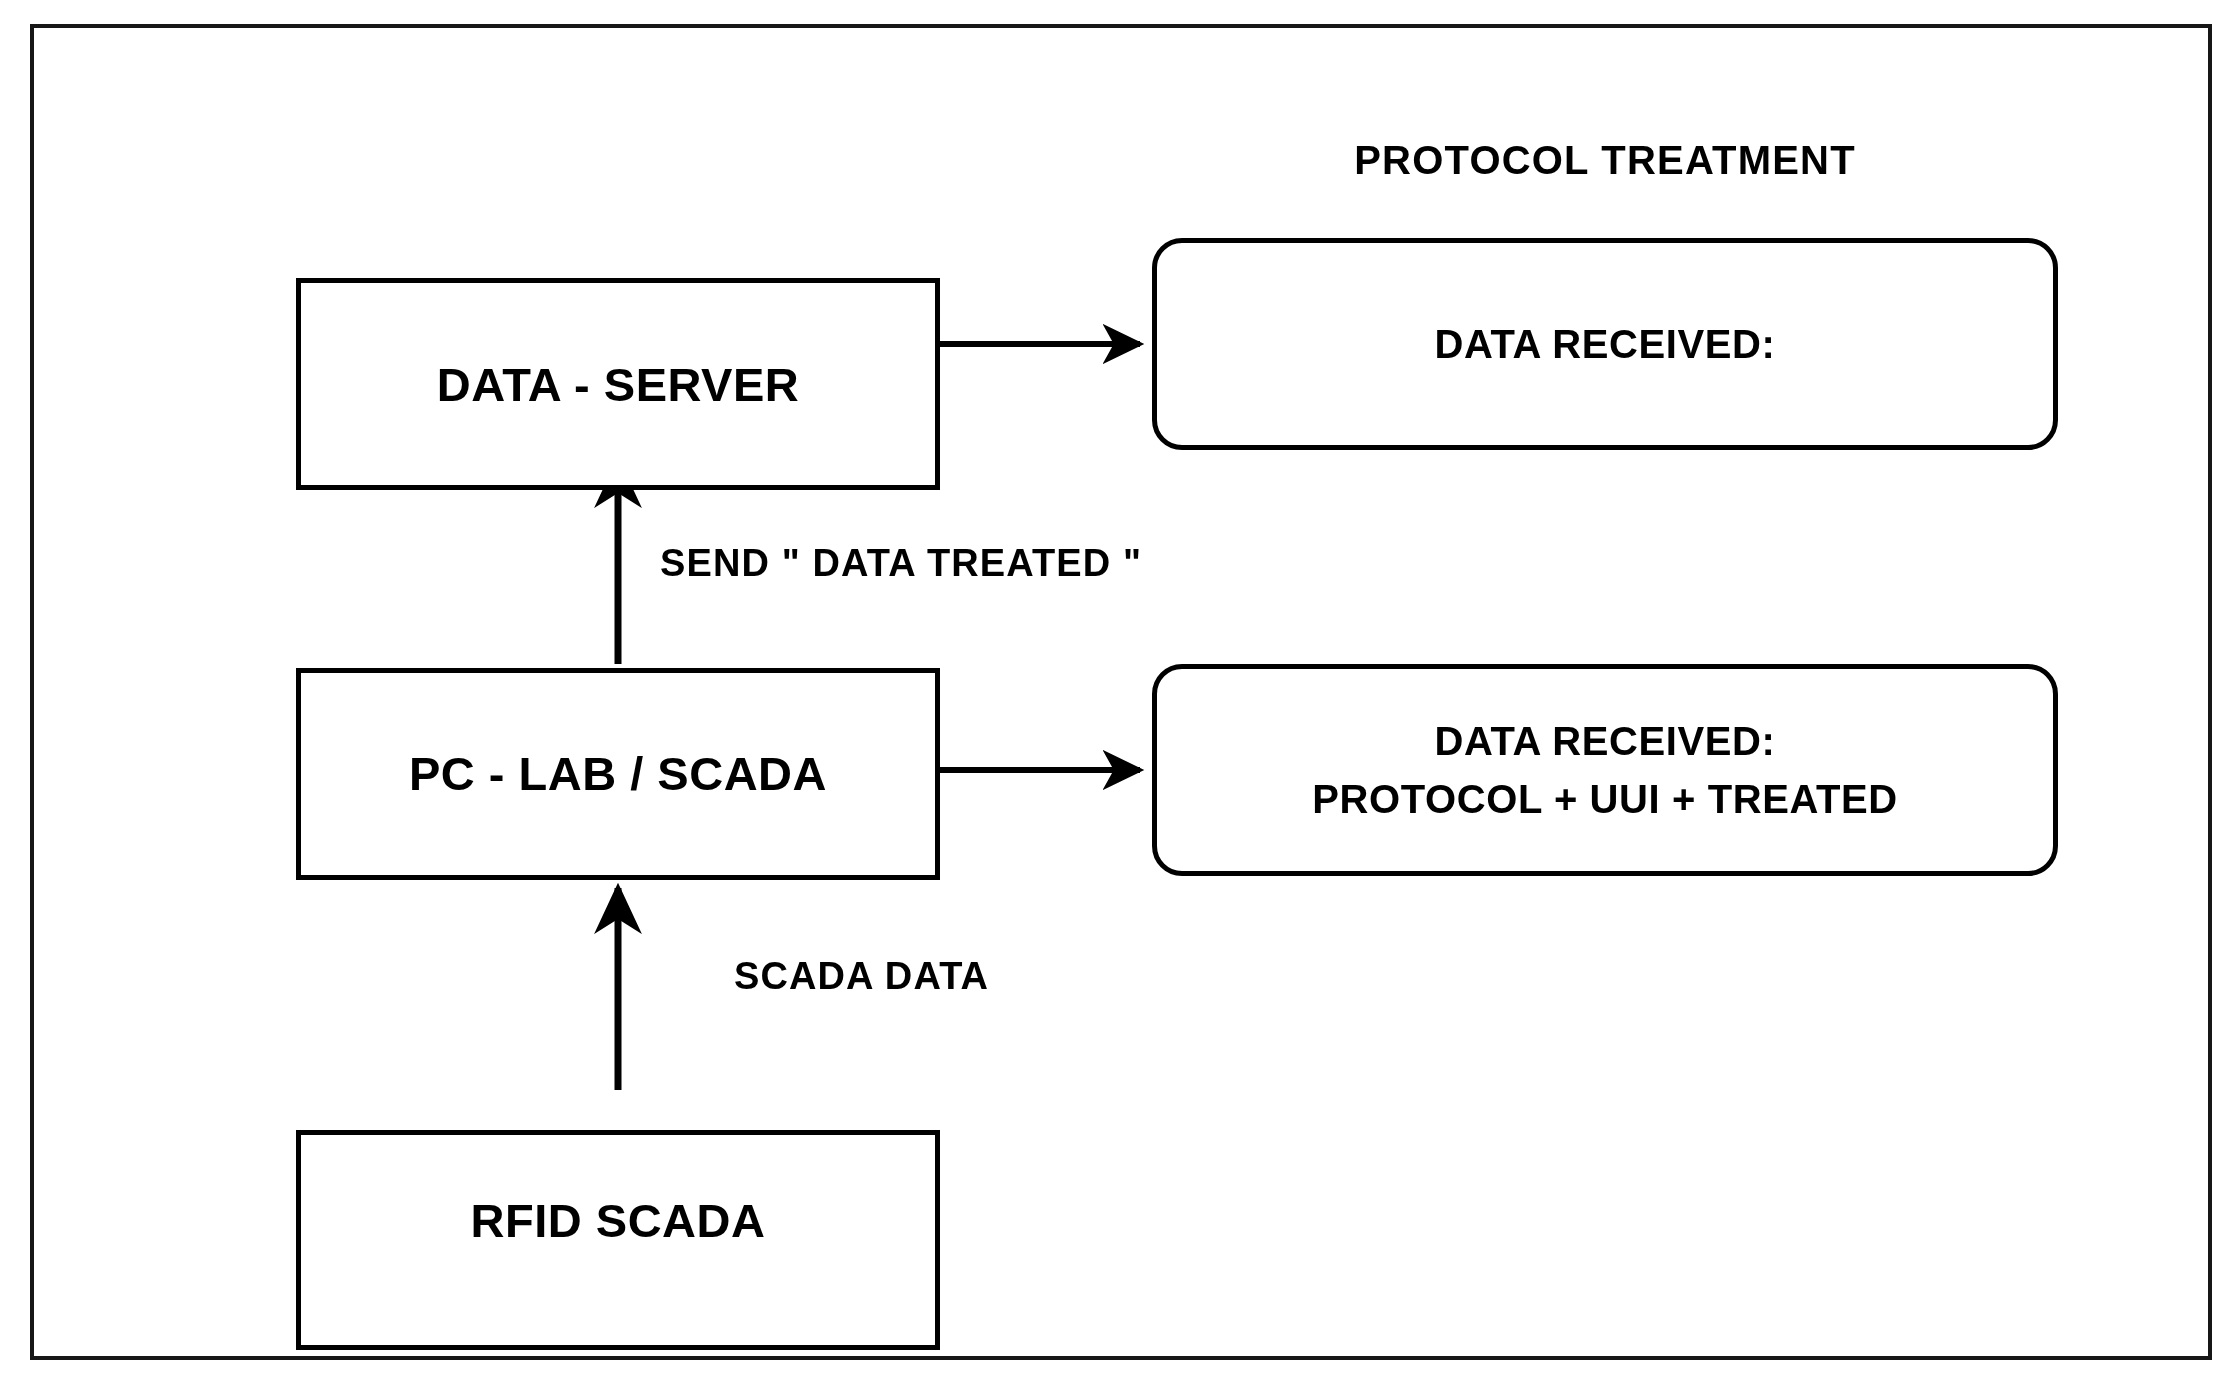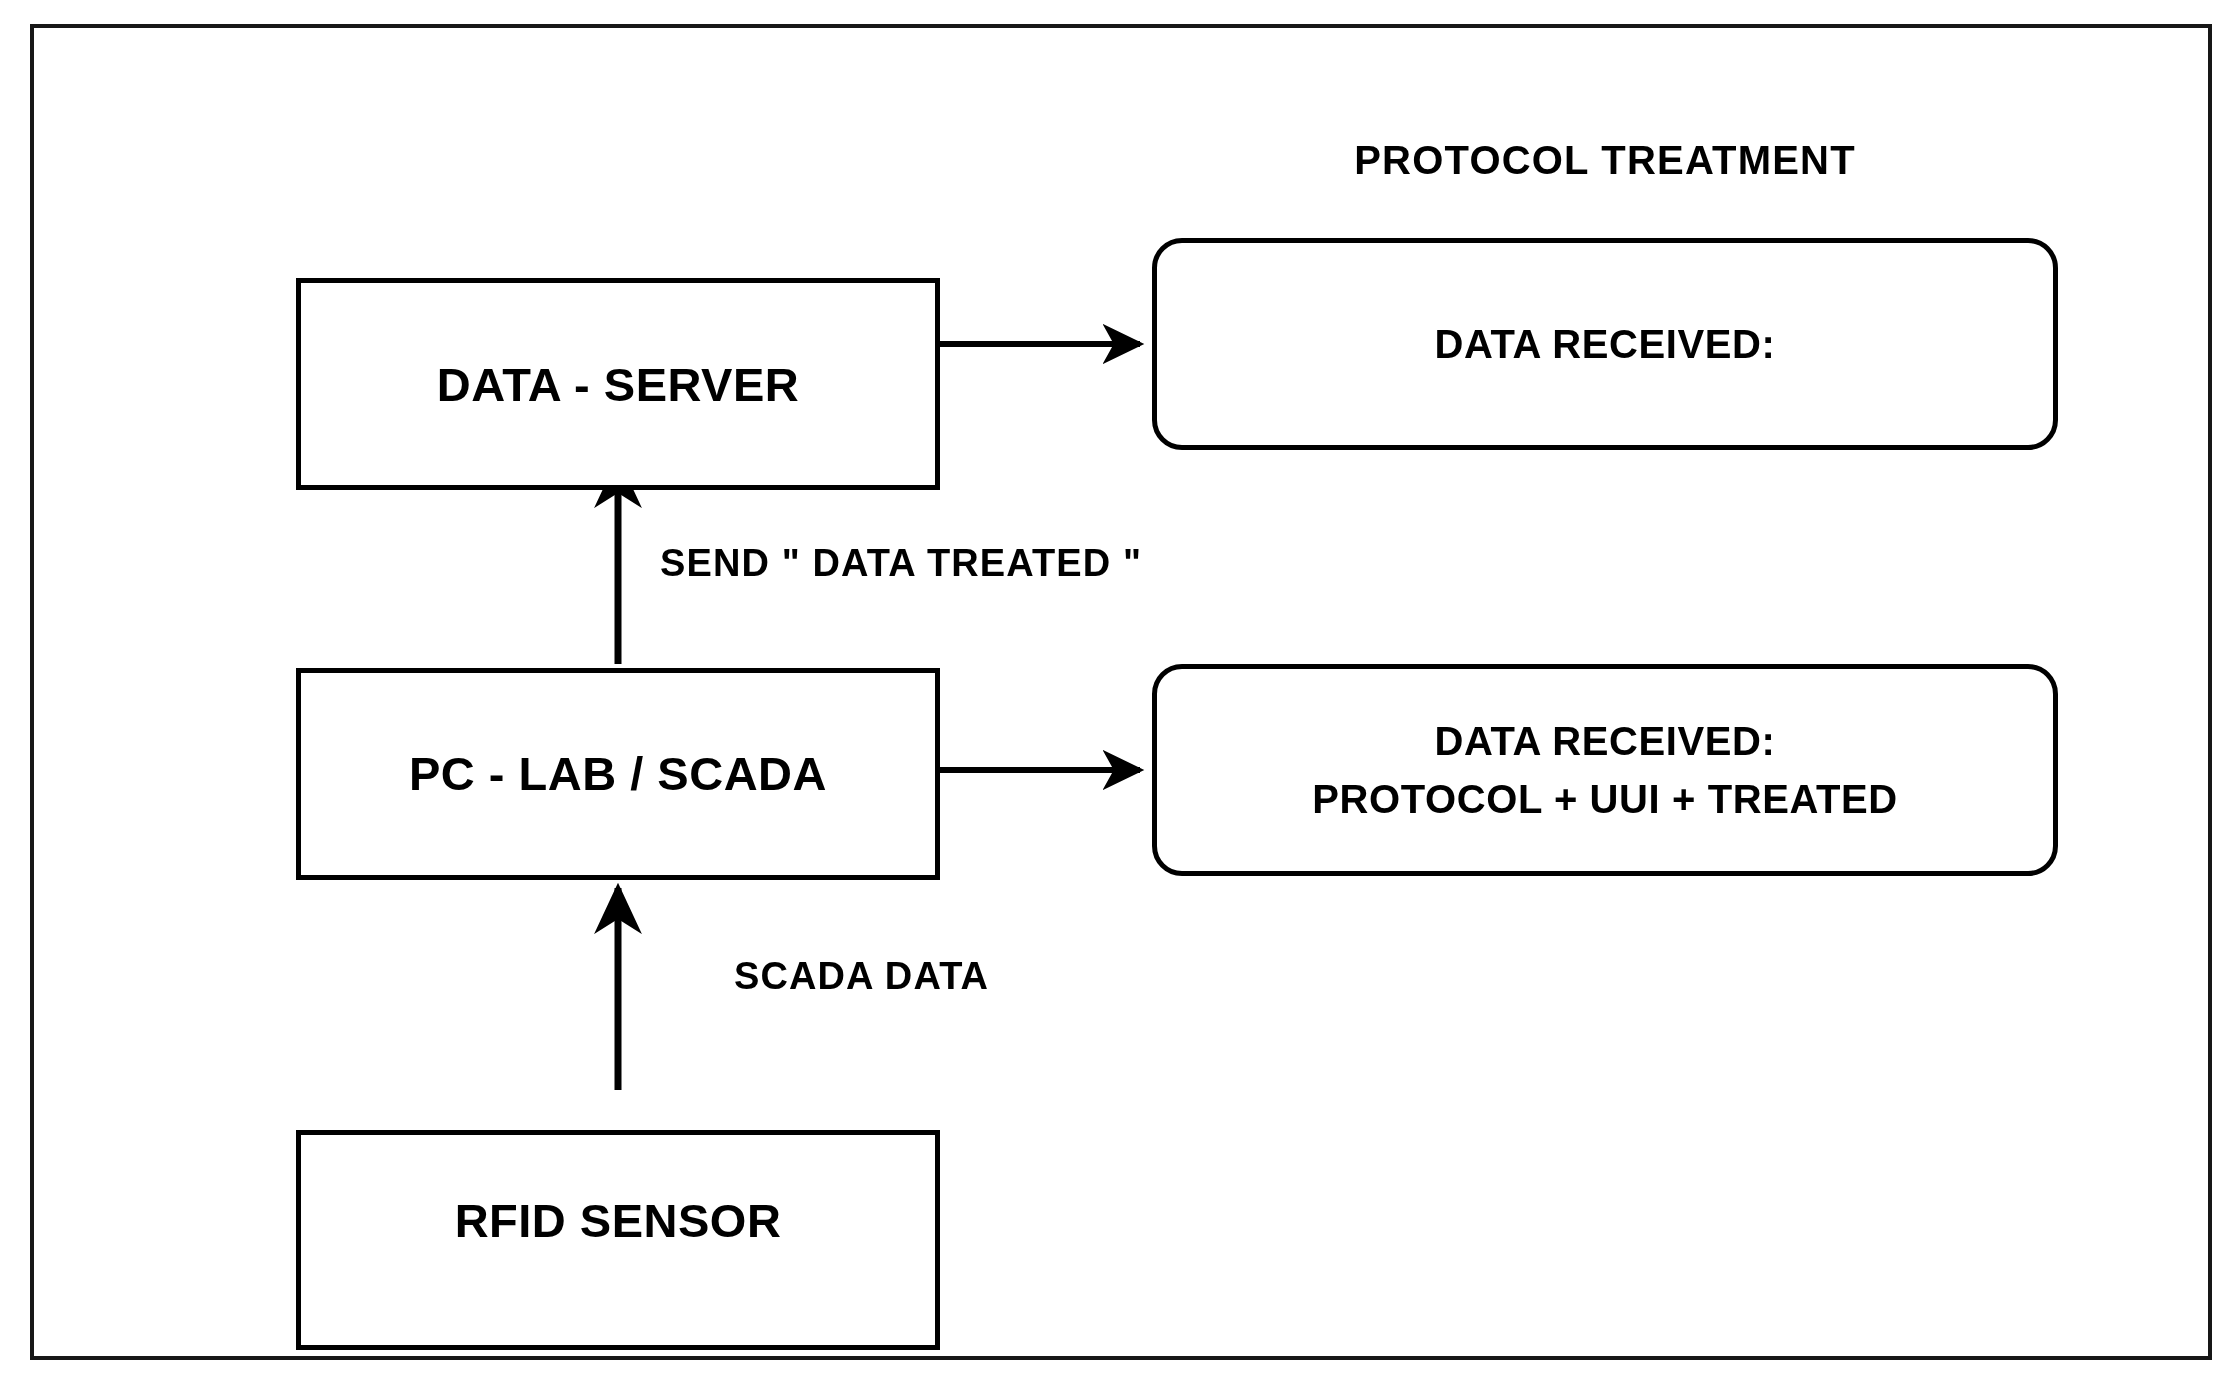--- a/index.html
+++ b/index.html
@@ -172,20 +172,20 @@
       <span class="node-line">PC - LAB / SCADA</span>
     </div>
   </div>
 
   <div class="node node-round" id="node-data-received-mid">
     <span class="node-line">DATA RECEIVED:</span>
     <span class="node-line">PROTOCOL + UUI + TREATED</span>
   </div>
 
   <div class="node node-rect" id="node-rfid-sensor">
-    <span class="node-line">RFID SENSOR</span>
+    <span class="node-line">RFID SCADA</span>
   </div>
 
   <div class="edge-label" id="label-send-data-treated">SEND  " DATA TREATED "</div>
 
   <div class="edge-label" id="label-send-data">SCADA DATA</div>
 
 </div>
 
 </body></html>

